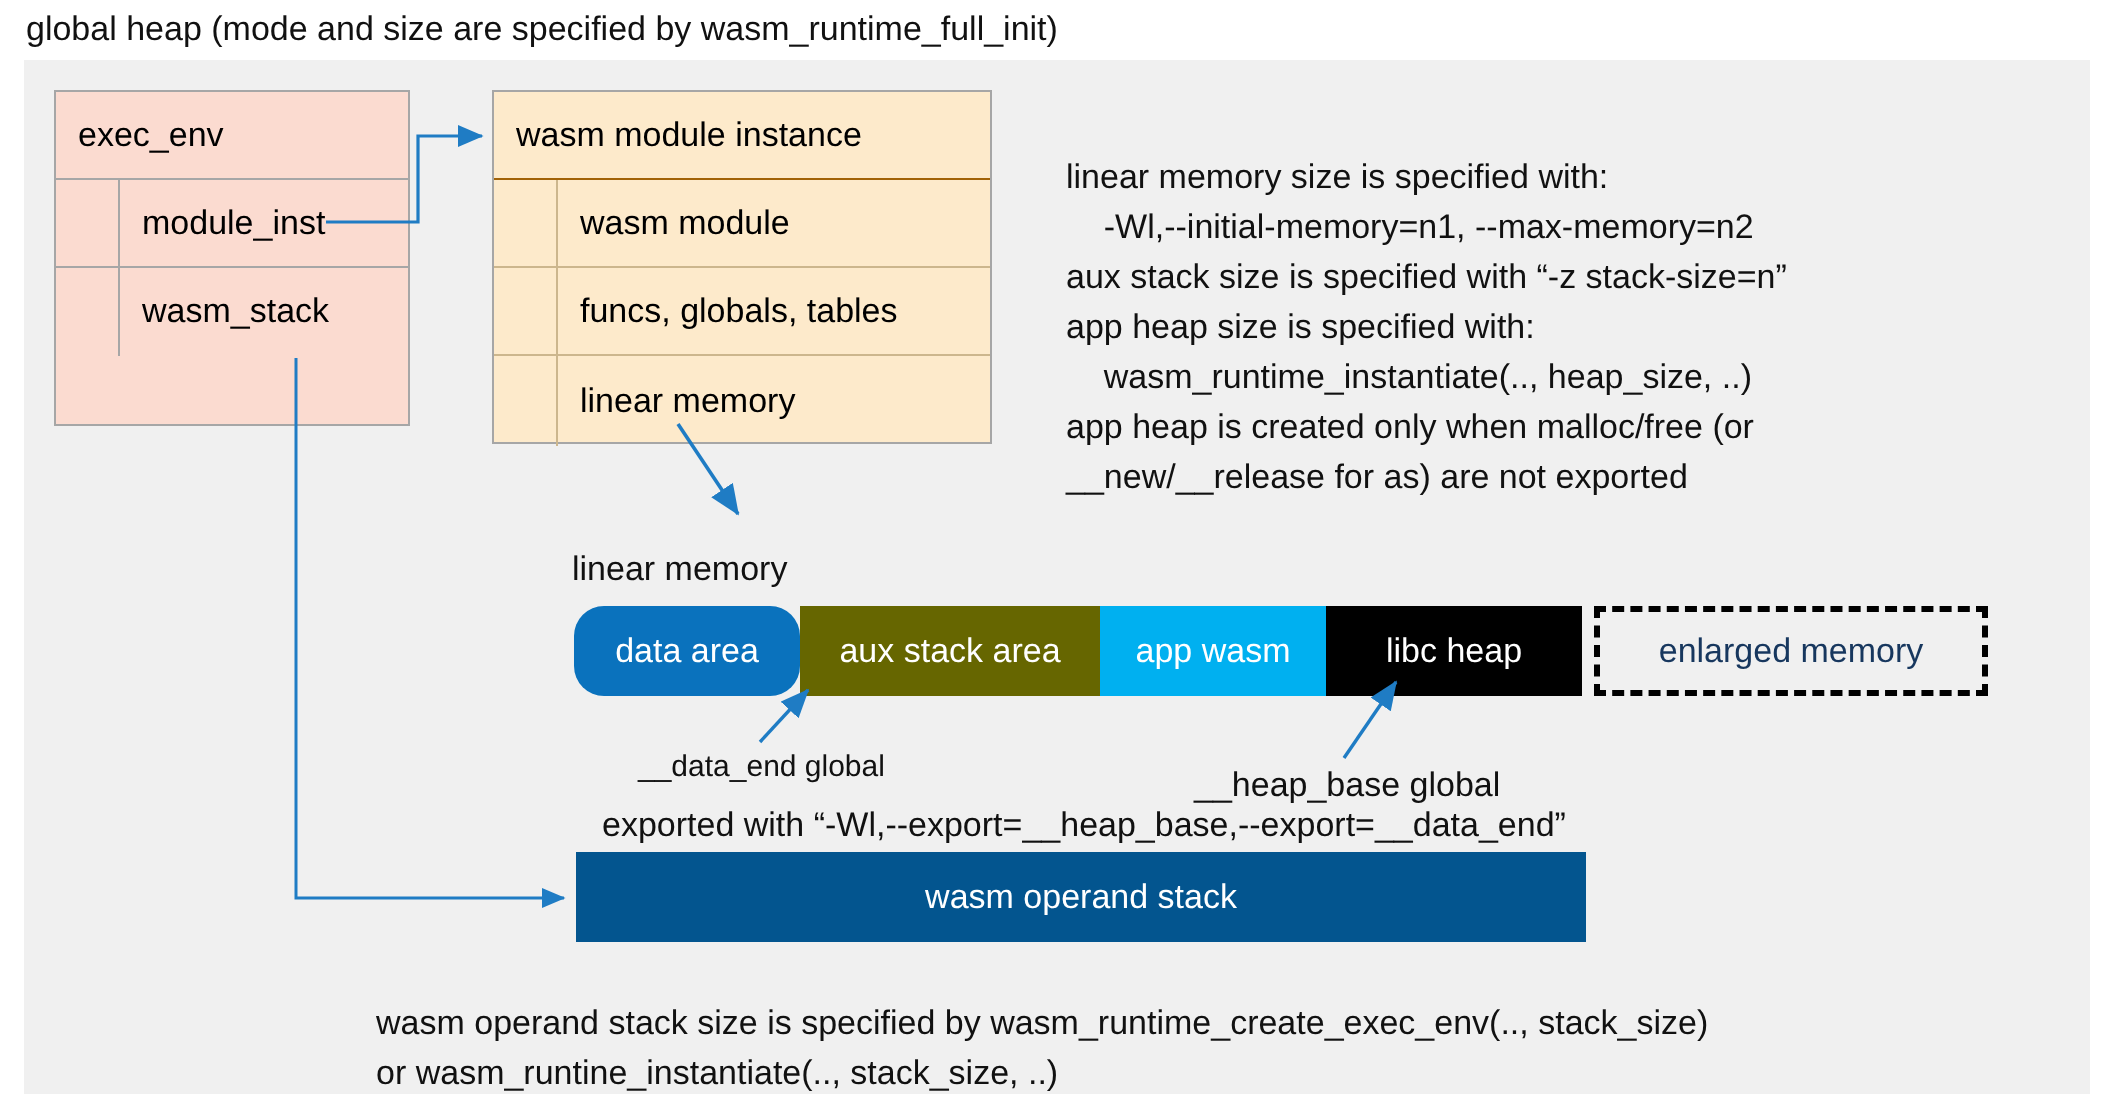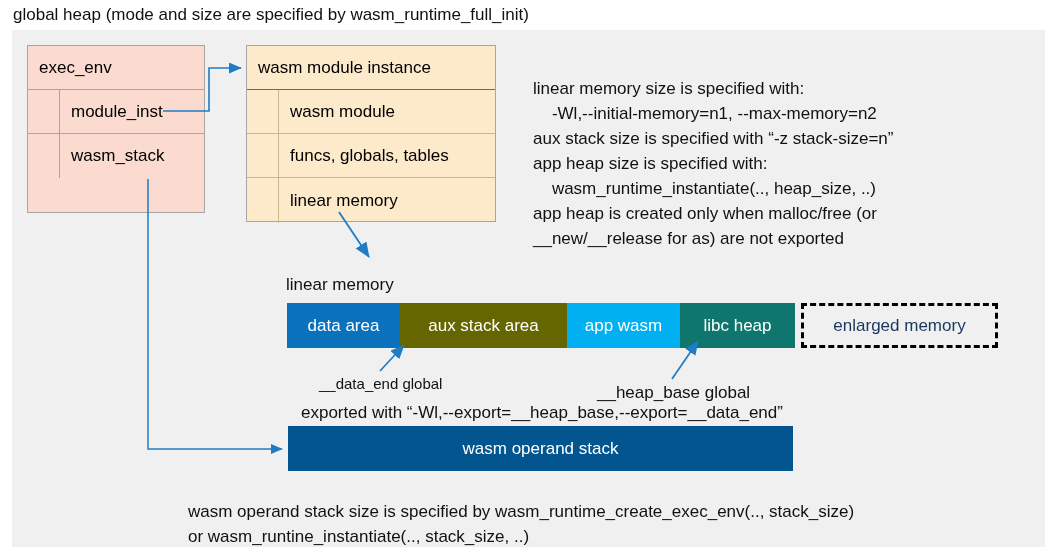--- a/index.html
+++ b/index.html
@@ -136,30 +136,30 @@
     -Wl,--initial-memory=n1, --max-memory=n2
 aux stack size is specified with “-z stack-size=n”
 app heap size is specified with:
     wasm_runtime_instantiate(.., heap_size, ..)
 app heap is created only when malloc/free (or
 __new/__release for as) are not exported</div>
 
     <div id="linmem-label">linear memory</div>
 
     <div id="membar">
-      <div class="seg" style="width: 113px; background: rgb(10, 114, 189);">
+      <div class="seg" style="width: 113px; background: rgb(10, 114, 189); border-radius: 15px;">
         <span>data area</span>
       </div>
-      <div class="seg" style="width: 167px; background: rgb(102, 102, 0);">
+      <div class="seg" style="width: 150px; background: rgb(102, 102, 0);">
         <span>aux stack area</span>
       </div>
       <div class="seg" style="width: 113px; background: rgb(0, 176, 240);">
         <span>app wasm</span>
       </div>
-      <div class="seg" style="width: 115px; background: #0f766e; justify-content: center;">
+      <div class="seg" style="width: 128px; background: #000000; justify-content: center;">
         <span>libc heap</span>
       </div>
       <div class="seg dashed" style="width: 197px; background: rgb(240, 240, 240); color: rgb(23, 55, 94);">
         <span>enlarged memory</span>
       </div>
     </div>
 
     <div id="anno-data-end">__data_end global</div>
     <div id="anno-heap-base">__heap_base global</div>
     <div id="anno-exported">exported with “-Wl,--export=__heap_base,--export=__data_end”</div>

